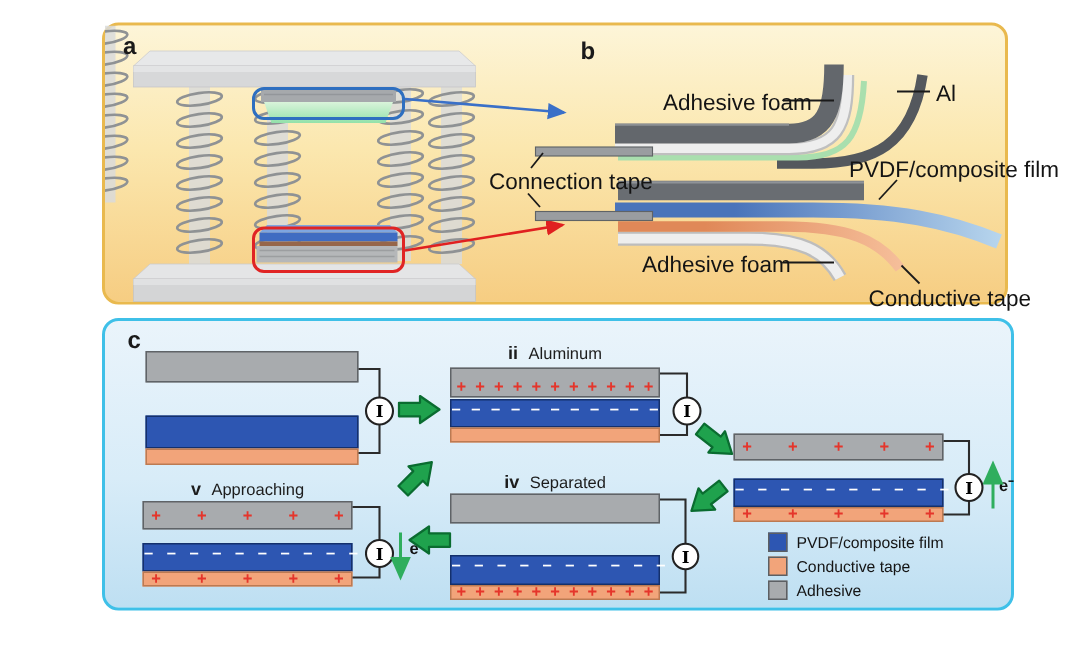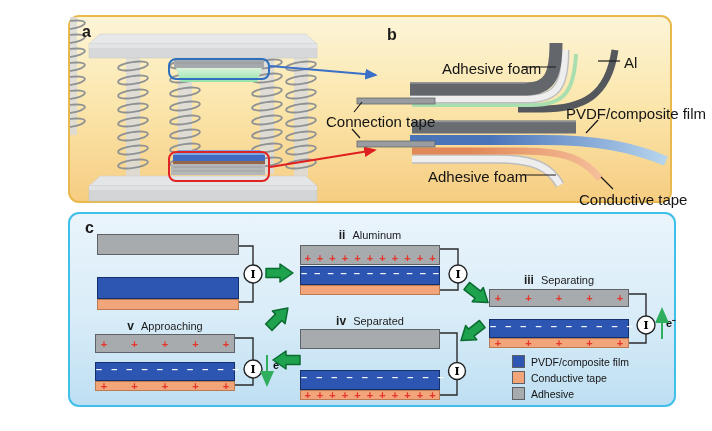--- a/index.html
+++ b/index.html
@@ -170,23 +170,20 @@
       <span class="roman">ii</span><span>Aluminum</span>
     </div>
     <div class="bar c-al" style="left:230px;top:31px;width:140px;height:20px">
       <div class="charges plus dense pos-bottom">+ + + + + + + + + + +</div>
     </div>
     <div class="bar c-pvdf" style="left:230px;top:52px;width:140px;height:19px">
       <div class="charges minus dash11 pos-top">– – – – – – – – – – –</div>
     </div>
     <div class="bar c-tape" style="left:230px;top:71px;width:140px;height:10px"></div>
 
-    <div class="state-title" style="left:419px;top:59px;width:140px">
-      <span class="roman">iii</span><span>Separating</span>
-    </div>
     <div class="bar c-al" style="left:419px;top:75px;width:140px;height:18px">
       <div class="charges plus sparse pos-center">+ + + + +</div>
     </div>
     <div class="bar c-pvdf" style="left:419px;top:105px;width:140px;height:19px">
       <div class="charges minus dash10 pos-top">– – – – – – – – – –</div>
     </div>
     <div class="bar c-tape" style="left:419px;top:124px;width:140px;height:10px">
       <div class="charges plus sparse pos-center">+ + + + +</div>
     </div>
 

